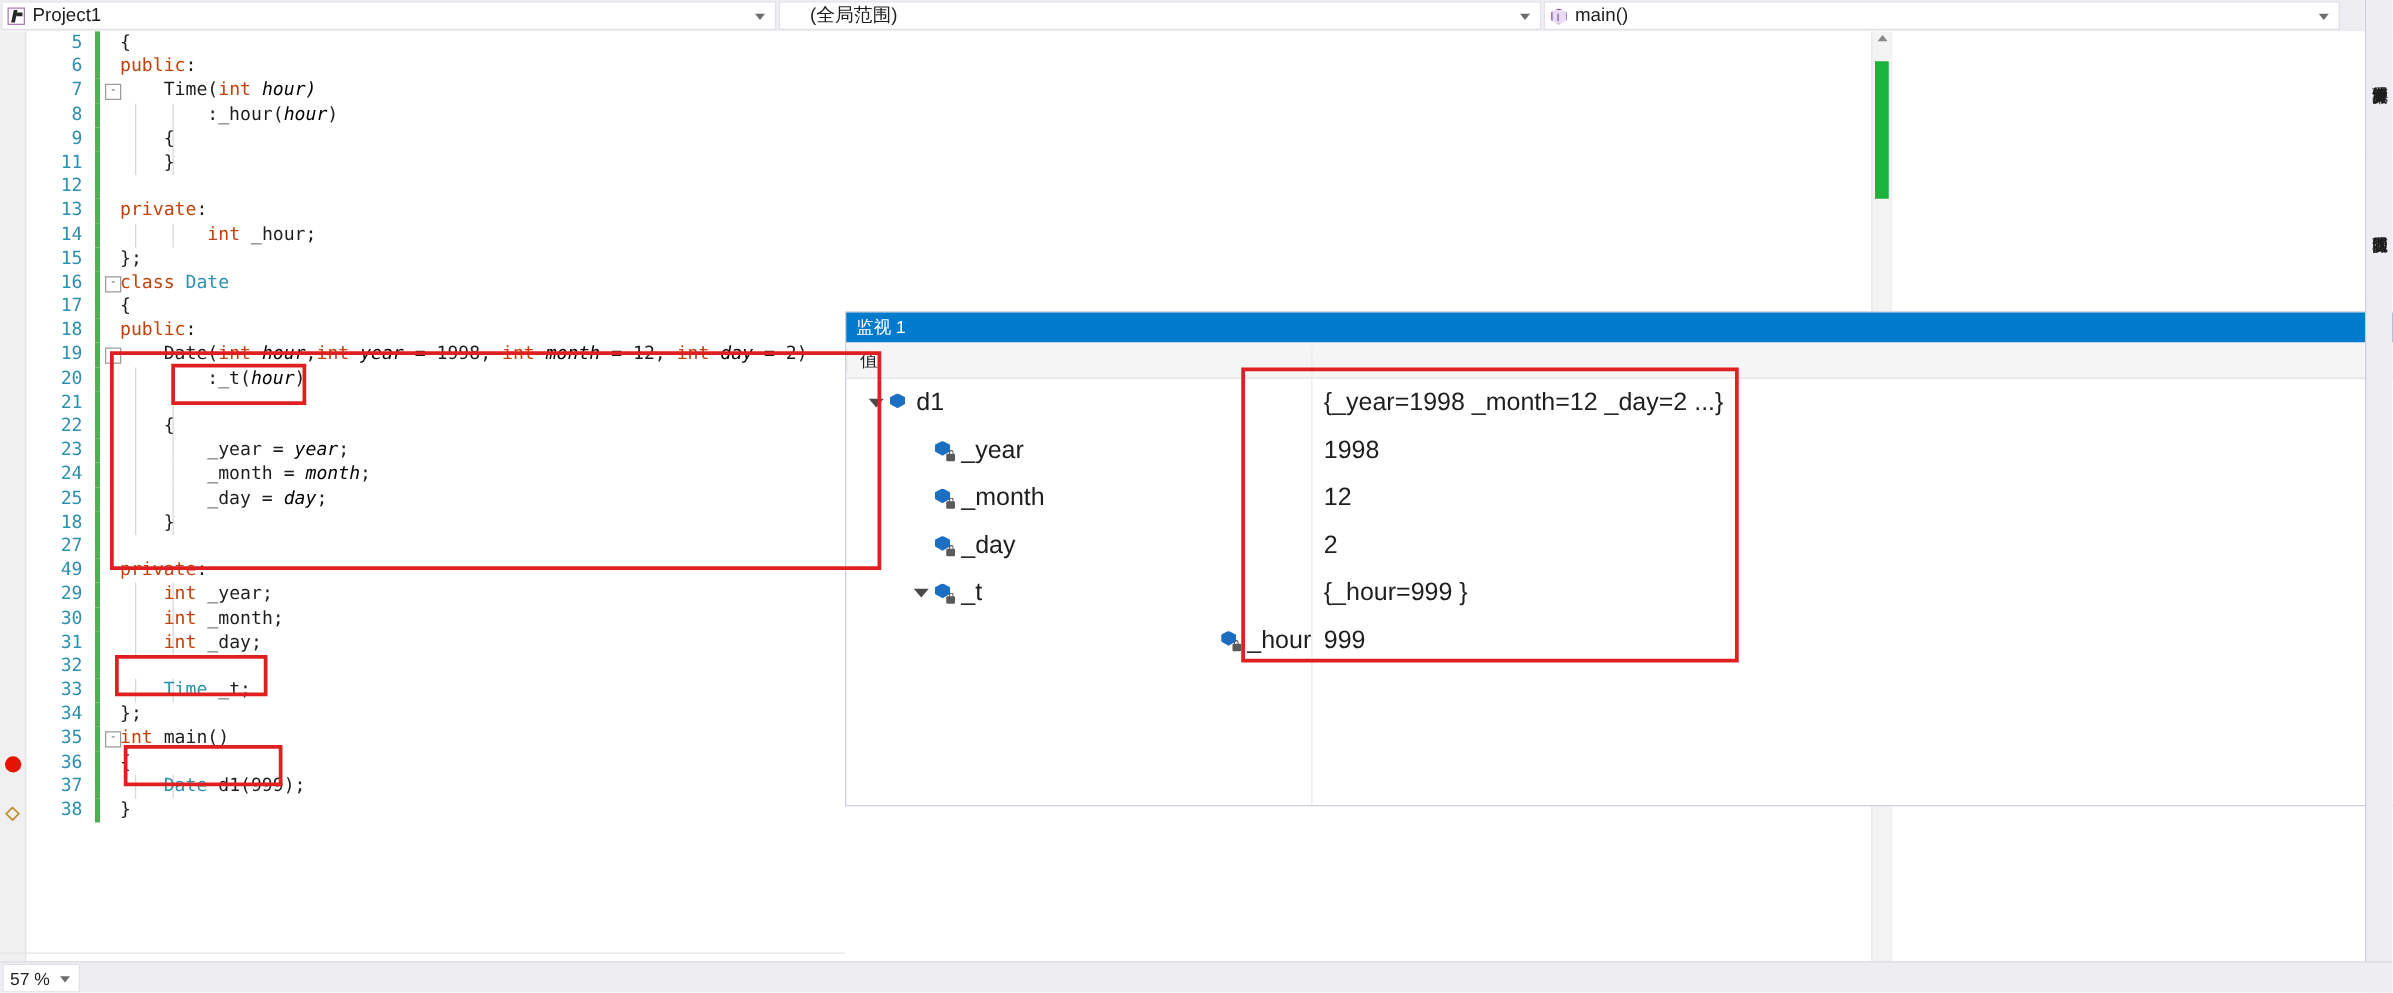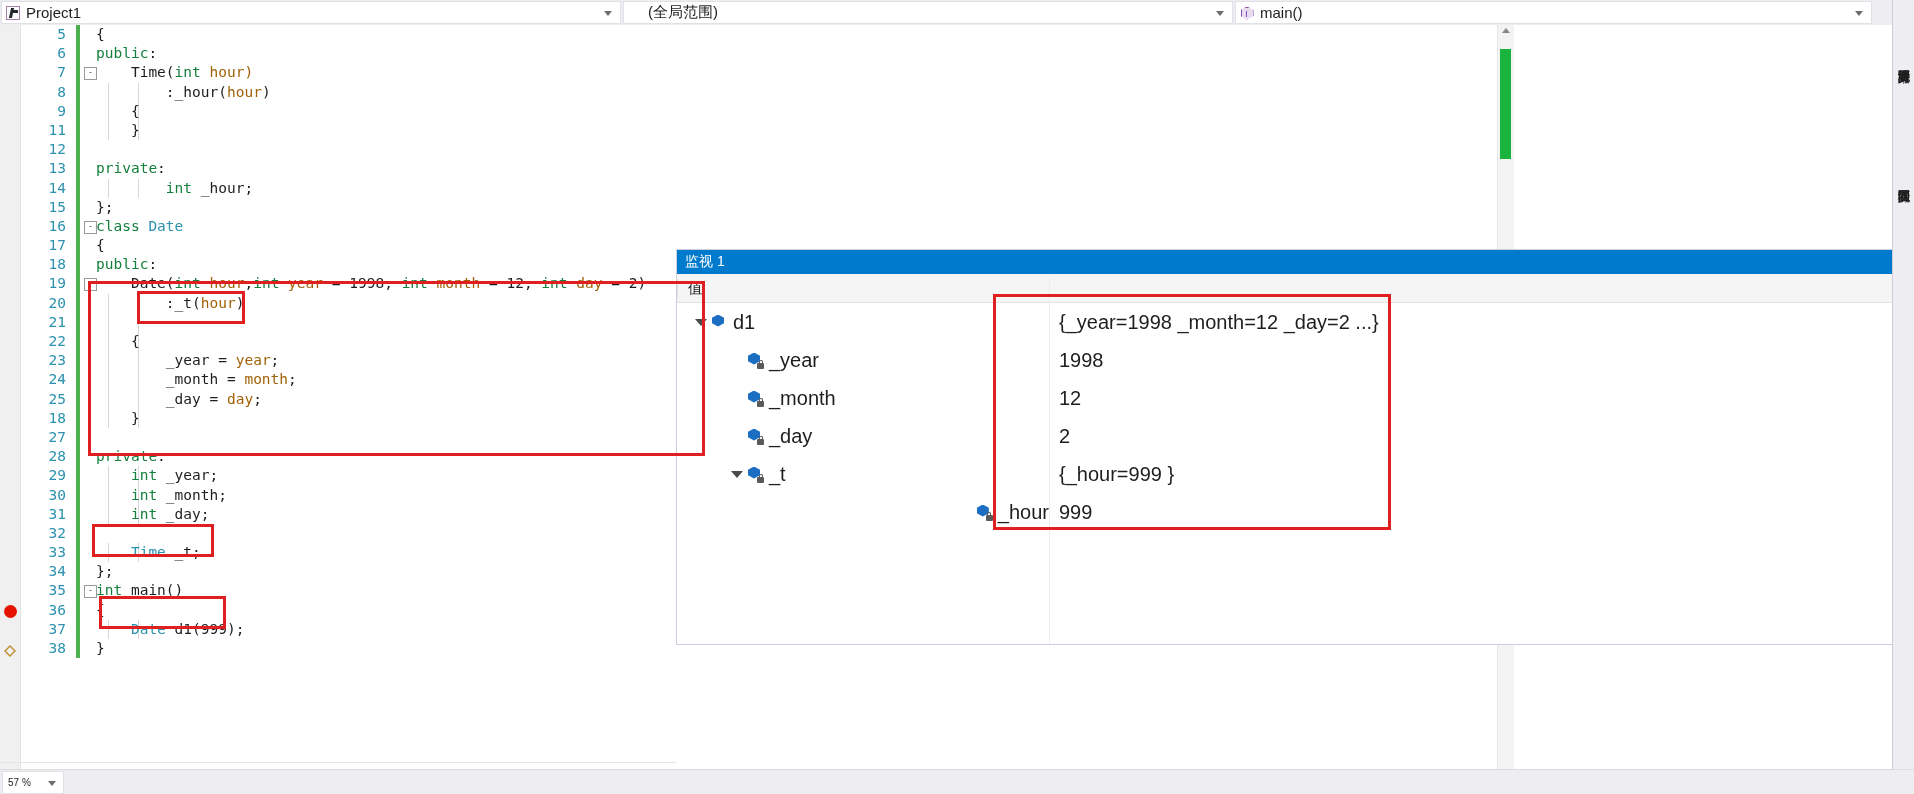--- a/index.html
+++ b/index.html
@@ -37,24 +37,24 @@
   .bp-dot{position:absolute;left:4px;top:580px;width:13px;height:13px;border-radius:50%;background:#e51400;}
   .arrow-mark{position:absolute;left:4px;top:620px;width:12px;height:12px;}
   .code-area{position:absolute;left:20px;top:0;right:0;bottom:0;}
   .line{position:relative;height:19.2px;line-height:19.2px;white-space:pre;font-family:"DejaVu Sans Mono","Liberation Mono",monospace;font-size:14.5px;}
   .ln{position:absolute;left:0;top:0;width:46px;text-align:right;color:#2b91af;font-family:"DejaVu Sans Mono","Liberation Mono",monospace;font-size:14.5px;}
   .chg{position:absolute;left:56px;top:0;width:4px;height:19.2px;background:#4caf50;}
   .fold{position:absolute;left:64px;top:4px;width:11px;height:11px;border:1px solid #9b9b9b;background:#fff;color:#5a5a5a;font-size:9px;line-height:9px;text-align:center;font-family:"DejaVu Sans Mono",monospace;}
   .ind-guide{position:absolute;left:88px;top:0;width:1px;height:19.2px;background:#d7d7d7;}
   .ind-guide2{position:absolute;left:118px;top:0;width:1px;height:19.2px;background:#d7d7d7;}
   .src{position:absolute;left:76px;top:0;}
-  .k{color:#15803d;}       
+  .k{color:#c2410c;}       
   .t{color:#2b91af;}       
   .s{color:#a31515;}       
-  .id{color:#a16207;}      
+  .id{color:#000000;font-style:italic;}      
   .n{color:#1e1e1e;}       
   .num{color:#1e1e1e;}
 
   
   .ed-scroll{position:absolute;right:0;top:0;width:16px;height:744px;background:#f3f3f3;border-left:1px solid #e8e8e8;}
   .ed-scroll .up{position:absolute;top:3px;left:4px;width:0;height:0;border-left:4px solid transparent;border-right:4px solid transparent;border-bottom:5px solid #878787;}
   .ed-scroll .thumb{position:absolute;top:24px;left:2px;width:11px;height:110px;background:#19b33d;}
   .ed-vline{position:absolute;left:1497px;top:0;width:1px;height:744px;background:#dcdcdc;}
 
   
@@ -85,21 +85,21 @@
   
   .ann{position:absolute;border:3px solid #e02020;box-sizing:border-box;pointer-events:none;}
   #ann-ctor{left:88px;top:281px;width:617px;height:175px;}
   #ann-init{left:137px;top:291px;width:108px;height:33px;}
   #ann-time-t{left:92px;top:524px;width:122px;height:33px;}
   #ann-date-d1{left:99px;top:596px;width:127px;height:33px;}
   #ann-values{left:993px;top:294px;width:398px;height:236px;}
 
   
   .statusbar{position:absolute;left:0;top:769px;width:1914px;height:25px;background:#eeeef2;border-top:1px solid #dcdcdc;display:flex;align-items:center;}
-  .zoombox{width:62px;height:23px;margin-left:2px;background:#ffffff;border:1px solid #e0e0e6;display:flex;align-items:center;box-sizing:border-box;position:relative;font-size:10px;padding-left:5px;}
+  .zoombox{width:62px;height:23px;margin-left:2px;background:#ffffff;border:1px solid #e0e0e6;display:flex;align-items:center;box-sizing:border-box;position:relative;font-size:14px;padding-left:5px;}
   .zoombox .caret{position:absolute;right:7px;top:50%;margin-top:-2px;width:0;height:0;border-left:4px solid transparent;border-right:4px solid transparent;border-top:5px solid #6d6d70;}
   .hscroll{position:absolute;left:78px;top:769px;width:598px;height:16px;background:#f3f3f3;}
   .hscroll .hthumb{position:absolute;left:0;top:2px;width:150px;height:12px;background:#cdcdcd;}
   .editor-bottom-edge{position:absolute;left:0;top:762px;width:676px;height:1px;background:#e4e4e4;}
 </style>
 </head>
 <body>
 
 <div class="app">
 
@@ -148,21 +148,21 @@
         <div class="line"><span class="ln">18</span><span class="chg"></span><span class="src"><span class="k">public</span><span class="n">:</span></span></div>
         <div class="line"><span class="ln">19</span><span class="chg"></span><span class="fold">-</span><span class="src"><span class="n">    Date(</span><span class="k">int</span><span class="id"> hour</span><span class="n">,</span><span class="k">int</span><span class="id"> year</span><span class="n"> = </span><span class="num">1998</span><span class="n">, </span><span class="k">int</span><span class="id"> month</span><span class="n"> = </span><span class="num">12</span><span class="n">, </span><span class="k">int</span><span class="id"> day</span><span class="n"> = </span><span class="num">2</span><span class="n">)</span></span></div>
         <div class="line"><span class="ln">20</span><span class="chg"></span><span class="ind-guide"></span><span class="ind-guide2"></span><span class="src"><span class="n">        :_t(</span><span class="id">hour</span><span class="n">)</span></span></div>
         <div class="line"><span class="ln">21</span><span class="chg"></span><span class="ind-guide"></span><span class="ind-guide2"></span><span class="src"></span></div>
         <div class="line"><span class="ln">22</span><span class="chg"></span><span class="ind-guide"></span><span class="ind-guide2"></span><span class="src"><span class="n">    {</span></span></div>
         <div class="line"><span class="ln">23</span><span class="chg"></span><span class="ind-guide"></span><span class="ind-guide2"></span><span class="src"><span class="n">        _year = </span><span class="id">year</span><span class="n">;</span></span></div>
         <div class="line"><span class="ln">24</span><span class="chg"></span><span class="ind-guide"></span><span class="ind-guide2"></span><span class="src"><span class="n">        _month = </span><span class="id">month</span><span class="n">;</span></span></div>
         <div class="line"><span class="ln">25</span><span class="chg"></span><span class="ind-guide"></span><span class="ind-guide2"></span><span class="src"><span class="n">        _day = </span><span class="id">day</span><span class="n">;</span></span></div>
         <div class="line"><span class="ln">18</span><span class="chg"></span><span class="ind-guide"></span><span class="ind-guide2"></span><span class="src"><span class="n">    }</span></span></div>
         <div class="line"><span class="ln">27</span><span class="chg"></span><span class="src"></span></div>
-        <div class="line"><span class="ln">28</span><span class="chg"></span><span class="src"><span class="k">private</span><span class="n">:</span></span></div>
+        <div class="line"><span class="ln">49</span><span class="chg"></span><span class="src"><span class="k">private</span><span class="n">:</span></span></div>
         <div class="line"><span class="ln">29</span><span class="chg"></span><span class="ind-guide"></span><span class="ind-guide2"></span><span class="src"><span class="n">    </span><span class="k">int</span><span class="n"> _year;</span></span></div>
         <div class="line"><span class="ln">30</span><span class="chg"></span><span class="ind-guide"></span><span class="ind-guide2"></span><span class="src"><span class="n">    </span><span class="k">int</span><span class="n"> _month;</span></span></div>
         <div class="line"><span class="ln">31</span><span class="chg"></span><span class="ind-guide"></span><span class="ind-guide2"></span><span class="src"><span class="n">    </span><span class="k">int</span><span class="n"> _day;</span></span></div>
         <div class="line"><span class="ln">32</span><span class="chg"></span><span class="src"></span></div>
         <div class="line"><span class="ln">33</span><span class="chg"></span><span class="ind-guide"></span><span class="ind-guide2"></span><span class="src"><span class="n">    </span><span class="t">Time</span><span class="n"> _t;</span></span></div>
         <div class="line"><span class="ln">34</span><span class="chg"></span><span class="src"><span class="n">};</span></span></div>
         <div class="line"><span class="ln">35</span><span class="chg"></span><span class="fold">-</span><span class="src"><span class="k">int</span><span class="n"> main()</span></span></div>
         <div class="line"><span class="ln">36</span><span class="chg"></span><span class="src"><span class="n">{</span></span></div>
         <div class="line"><span class="ln">37</span><span class="chg"></span><span class="ind-guide"></span><span class="ind-guide2"></span><span class="src"><span class="n">    </span><span class="t">Date</span><span class="n"> d1(</span><span class="num">999</span><span class="n">);</span></span></div>
         <div class="line"><span class="ln">38</span><span class="chg"></span><span class="src"><span class="n">}</span></span></div>

